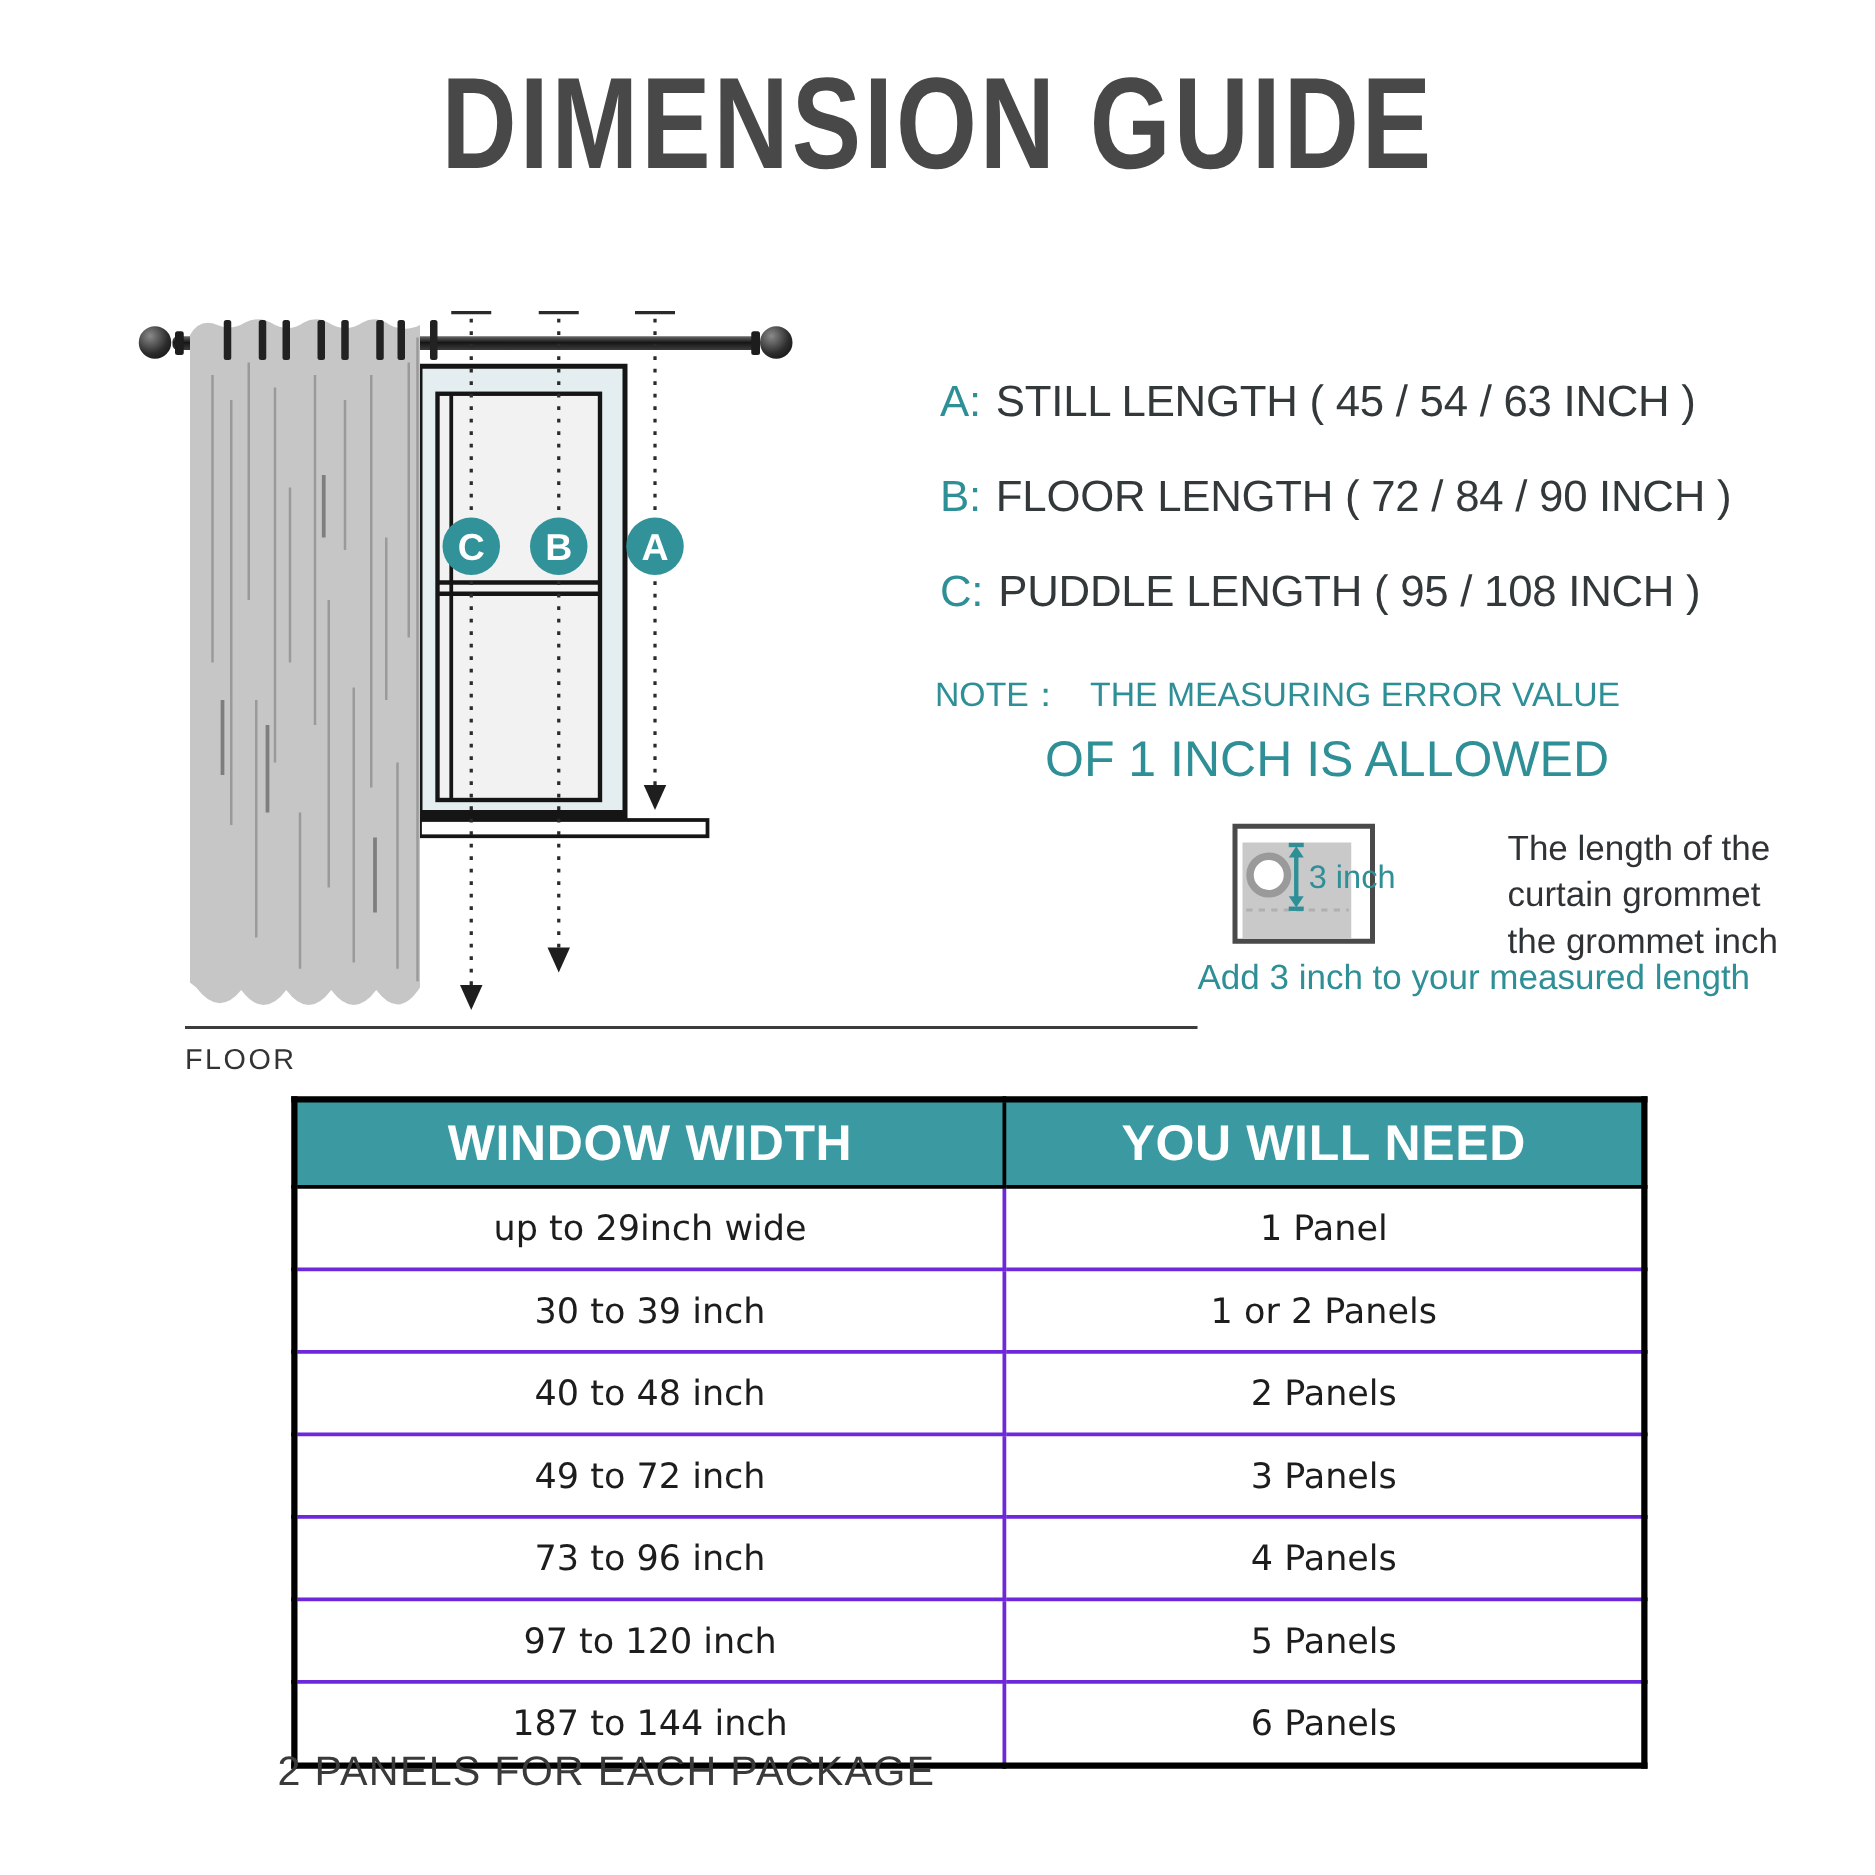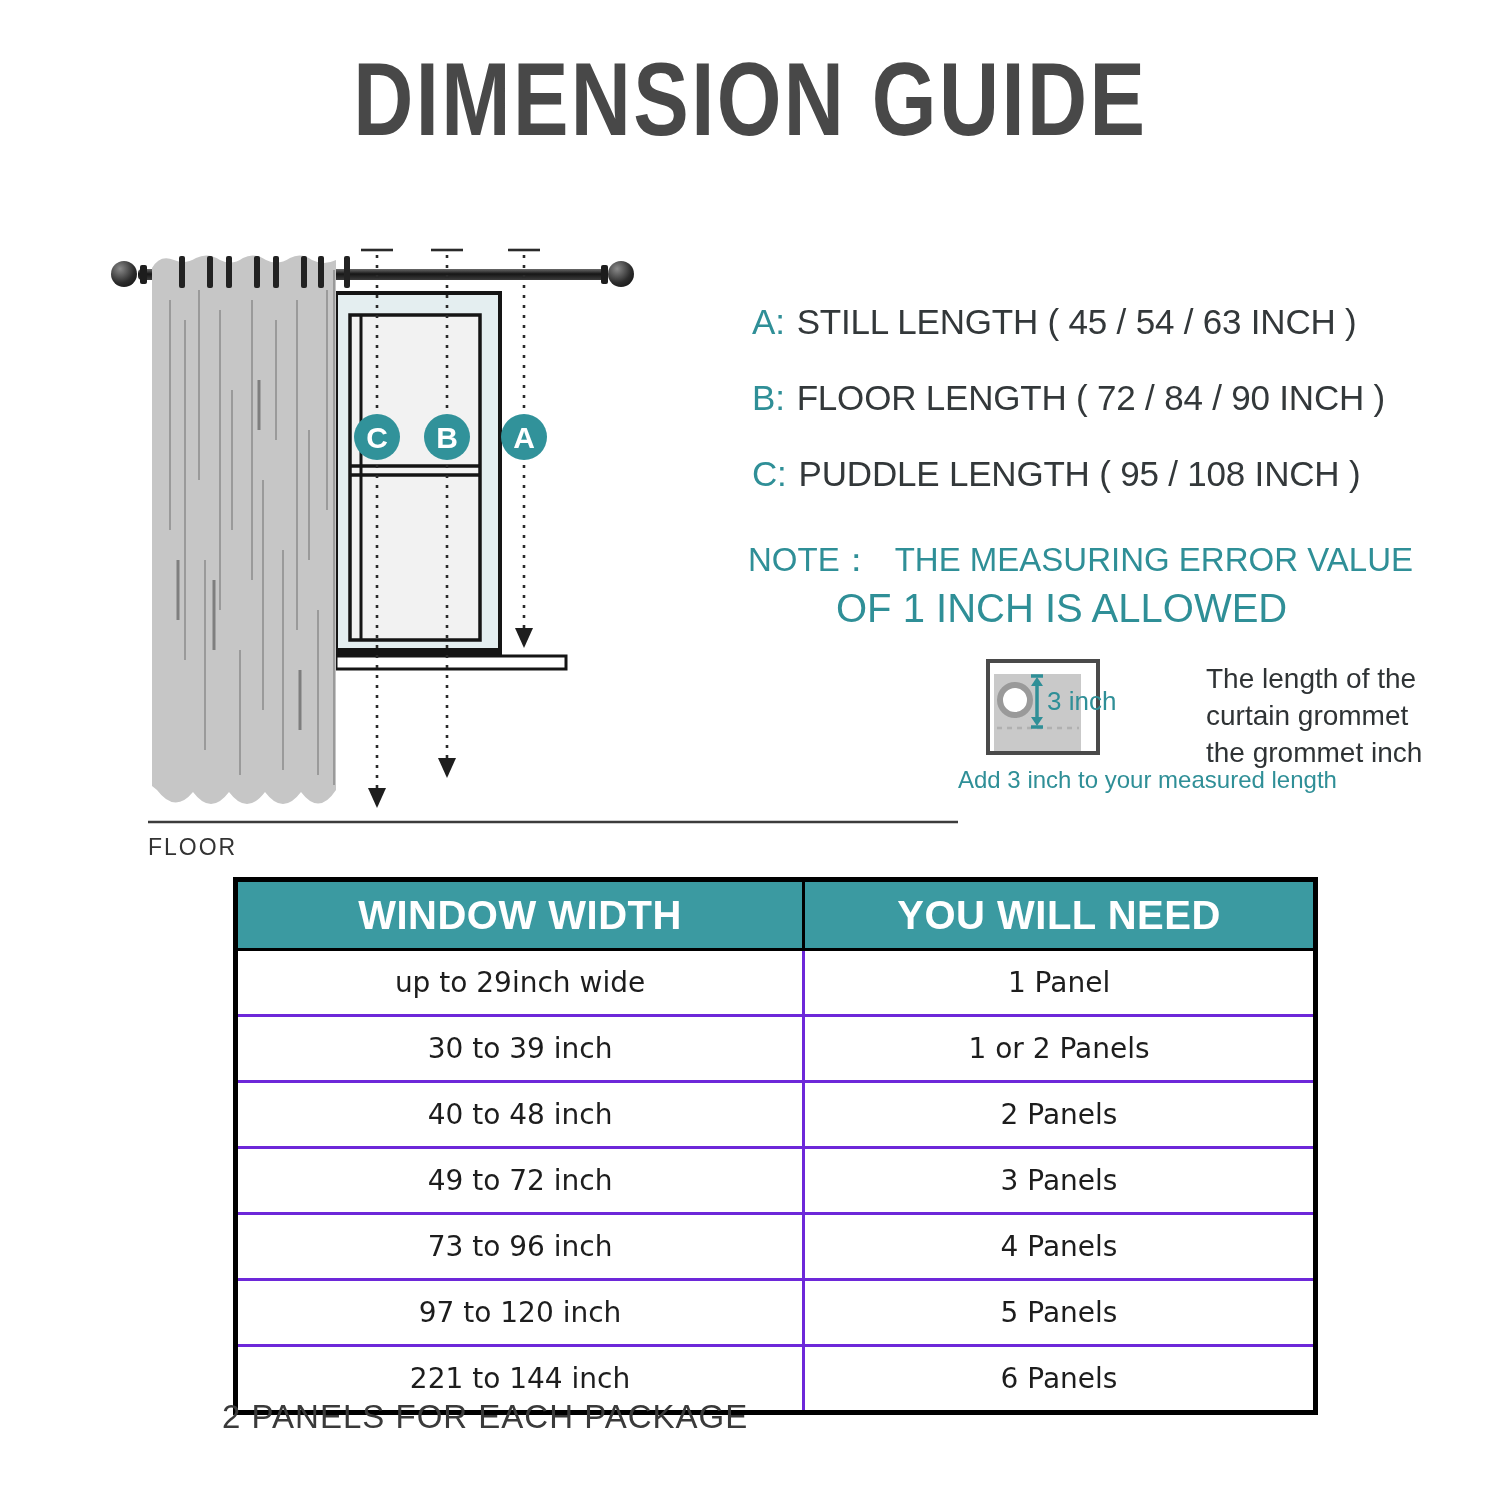--- a/index.html
+++ b/index.html
@@ -6,26 +6,26 @@
   .stage{position:relative;width:1500px;height:1500px;background:#ffffff;overflow:hidden;
          font-family:"Liberation Sans", sans-serif;padding-left:23px;}
   .page-title{position:absolute;left:0;top:40px;width:1500px;text-align:center;margin:0;}
   .page-title span{display:inline-block;transform:scaleX(0.8);transform-origin:center;
          font-size:104px;font-weight:bold;color:#484848;letter-spacing:3px;white-space:nowrap;}
   .card{position:absolute;left:40px;top:200px;width:1418px;height:1252px;background:#ffffff;border-radius:22px;}
   .diagram-svg{position:absolute;left:0;top:230px;overflow:visible;}
   .spec-line{position:absolute;left:752px;white-space:nowrap;font-size:35px;color:#33383a;letter-spacing:-0.2px;}
   .spec-letter{color:#2f8f97;margin-right:12px;}
   .spec-a{top:302px;} .spec-b{top:378px;} .spec-c{top:454px;}
-  .note-l1{position:absolute;left:748px;top:538px;white-space:nowrap;font-size:33px;color:#2f8f97;}
+  .note-l1{position:absolute;left:748px;top:538px;white-space:nowrap;font-size:27px;color:#2f8f97;}
   .note-prefix{margin-right:22px;}
   .note-l2{position:absolute;left:836px;top:586px;white-space:nowrap;font-size:40px;color:#2f8f97;}
   .grommet-svg{position:absolute;left:985px;top:658px;overflow:visible;}
   .grommet-desc{position:absolute;left:1206px;top:660px;font-size:28px;line-height:37px;color:#2f3335;}
-  .grommet-tip{position:absolute;left:958px;top:766px;white-space:nowrap;font-size:24px;color:#2f8f97;}
+  .grommet-tip{position:absolute;left:958px;top:766px;white-space:nowrap;font-size:28px;color:#2f8f97;}
   .size-table{position:absolute;left:233px;top:877px;width:1085px;border-collapse:collapse;
               border:5px solid #000;table-layout:fixed;}
   .size-table th{background:#3b9aa1;color:#ffffff;font-weight:bold;font-size:40px;height:64px;
               border:3px solid #000;text-align:center;letter-spacing:0.5px;}
   .size-table td{font-family:"DejaVu Sans", sans-serif;font-size:28px;color:#1d1d1d;height:61px;
               border:3px solid #6d28d9;text-align:center;background:#ffffff;}
   .footnote{position:absolute;left:222px;top:1398px;font-size:33px;color:#3a3a3a;letter-spacing:1px;white-space:nowrap;}
   text{font-family:"Liberation Sans", sans-serif;}
 </style>
 </head>
@@ -214,21 +214,21 @@
         </tr>
       <tr>
           <td>73 to 96 inch</td>
           <td>4 Panels</td>
         </tr>
       <tr>
           <td>97 to 120 inch</td>
           <td>5 Panels</td>
         </tr>
       <tr>
-          <td>221 to 144 inch</td>
+          <td>187 to 144 inch</td>
           <td>6 Panels</td>
         </tr>
     </tbody>
   </table>
 
   <div class="footnote">2 PANELS FOR EACH PACKAGE</div>
 
 </div>
 
 </body></html>

